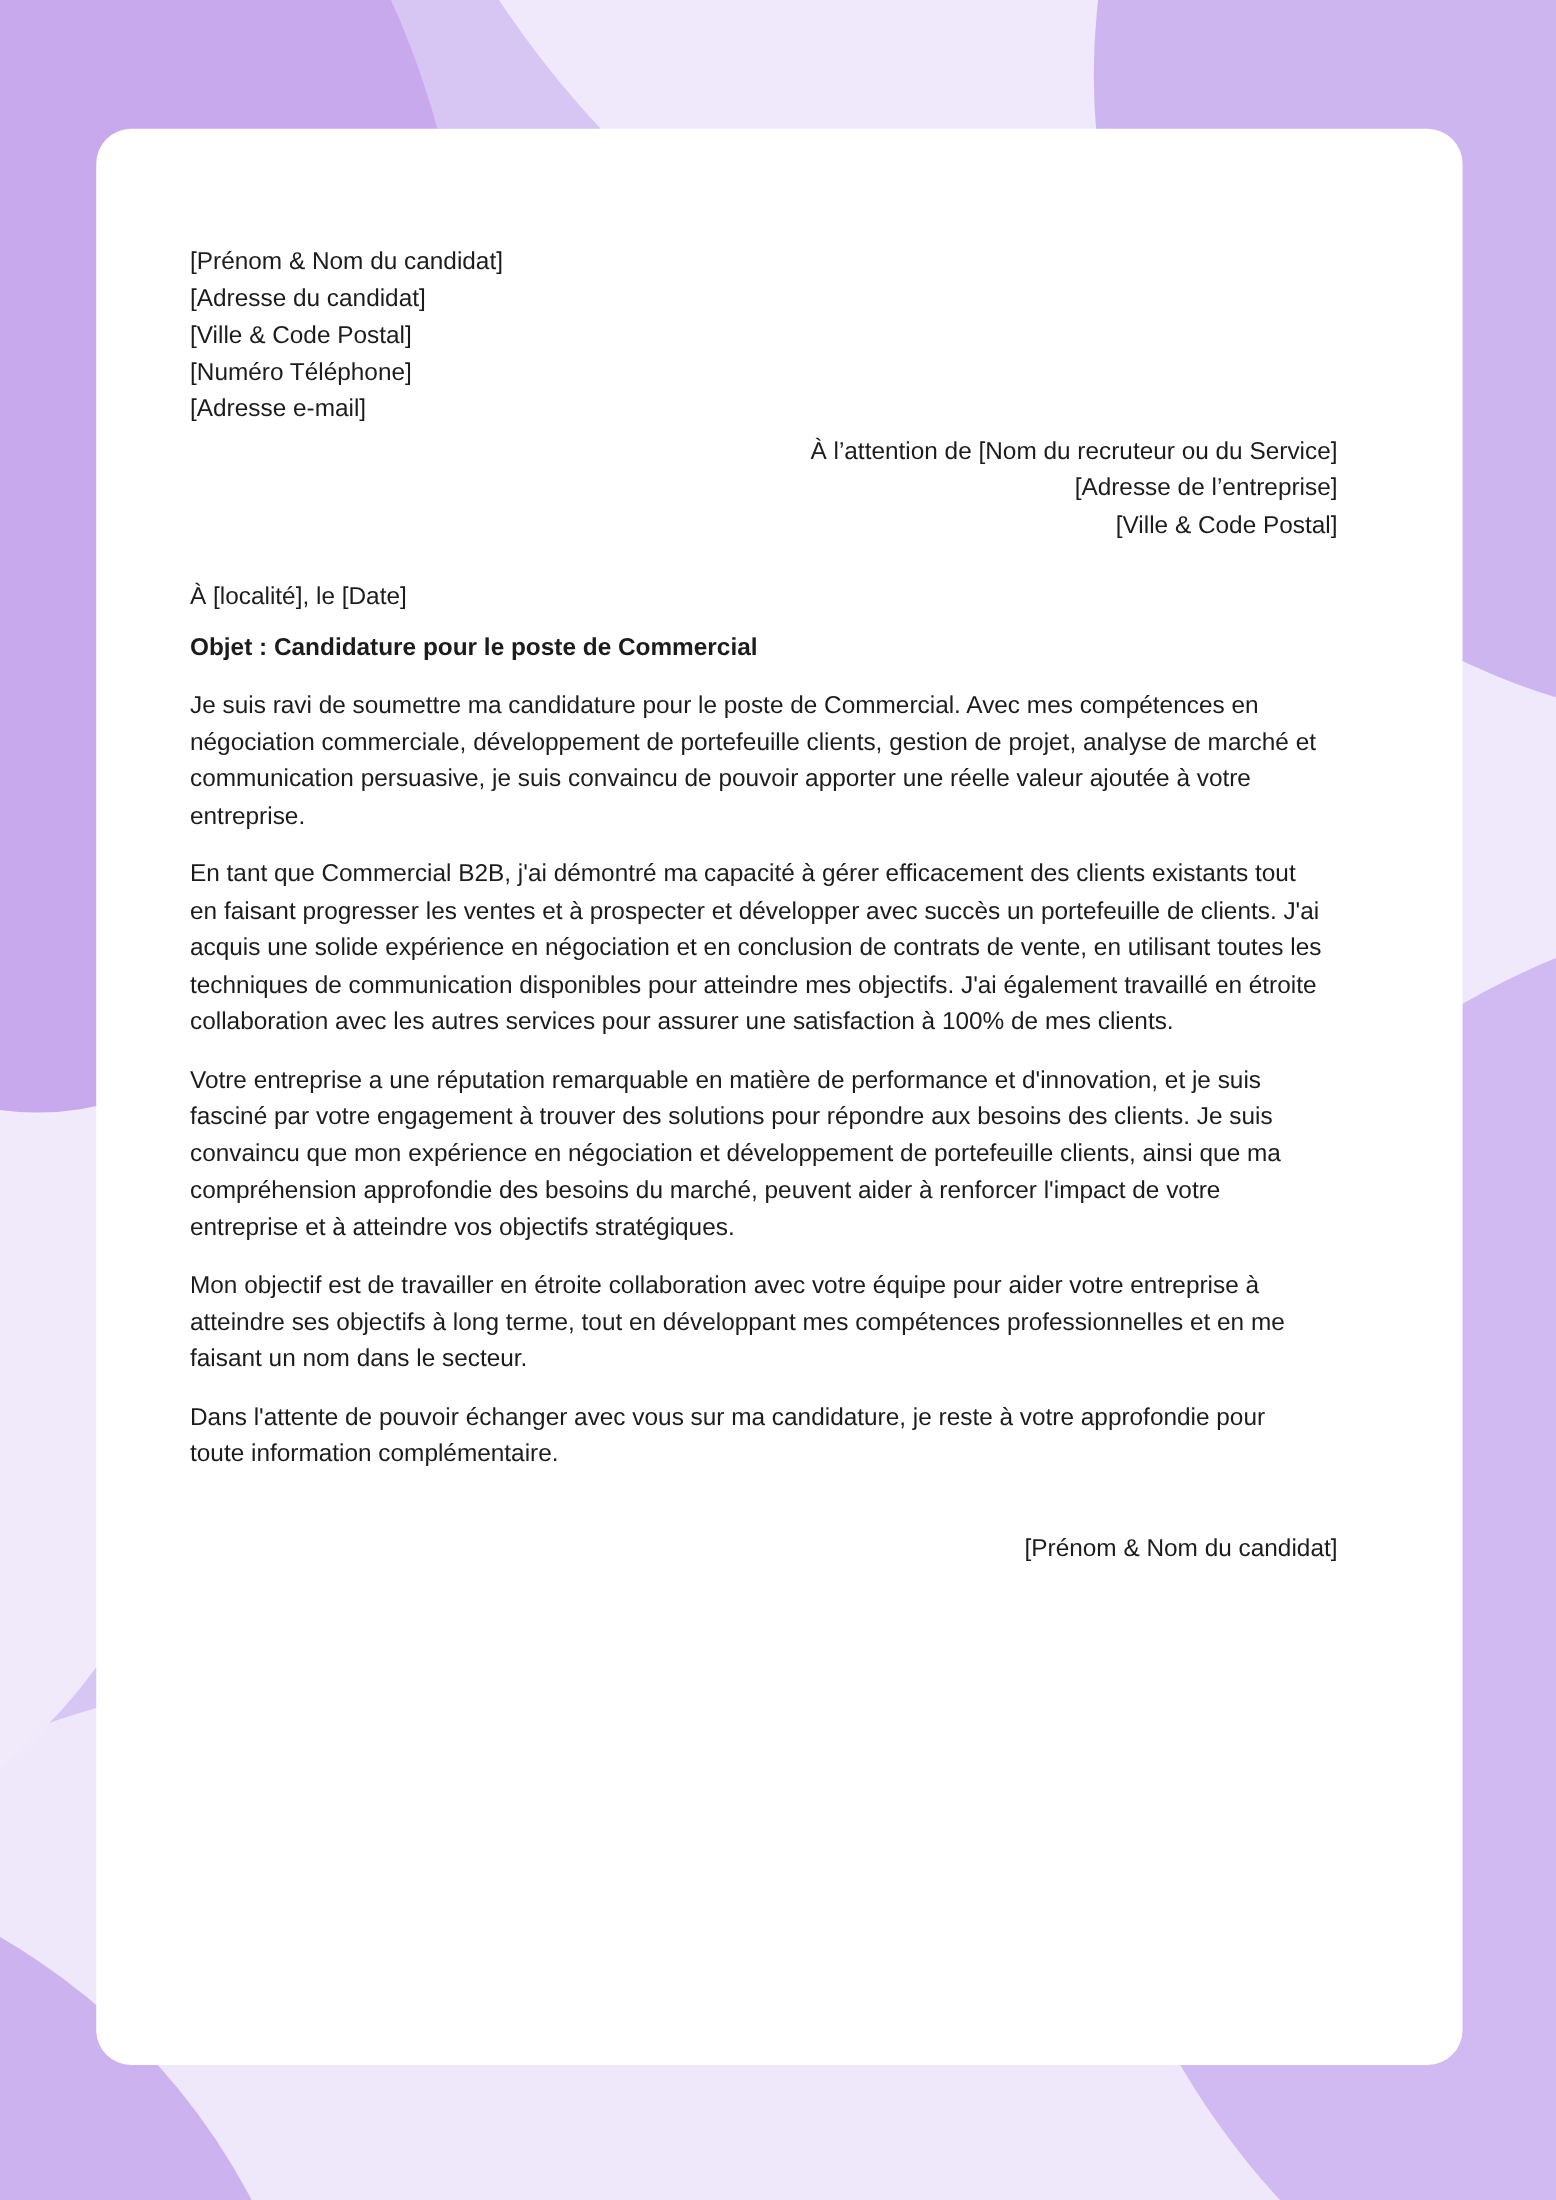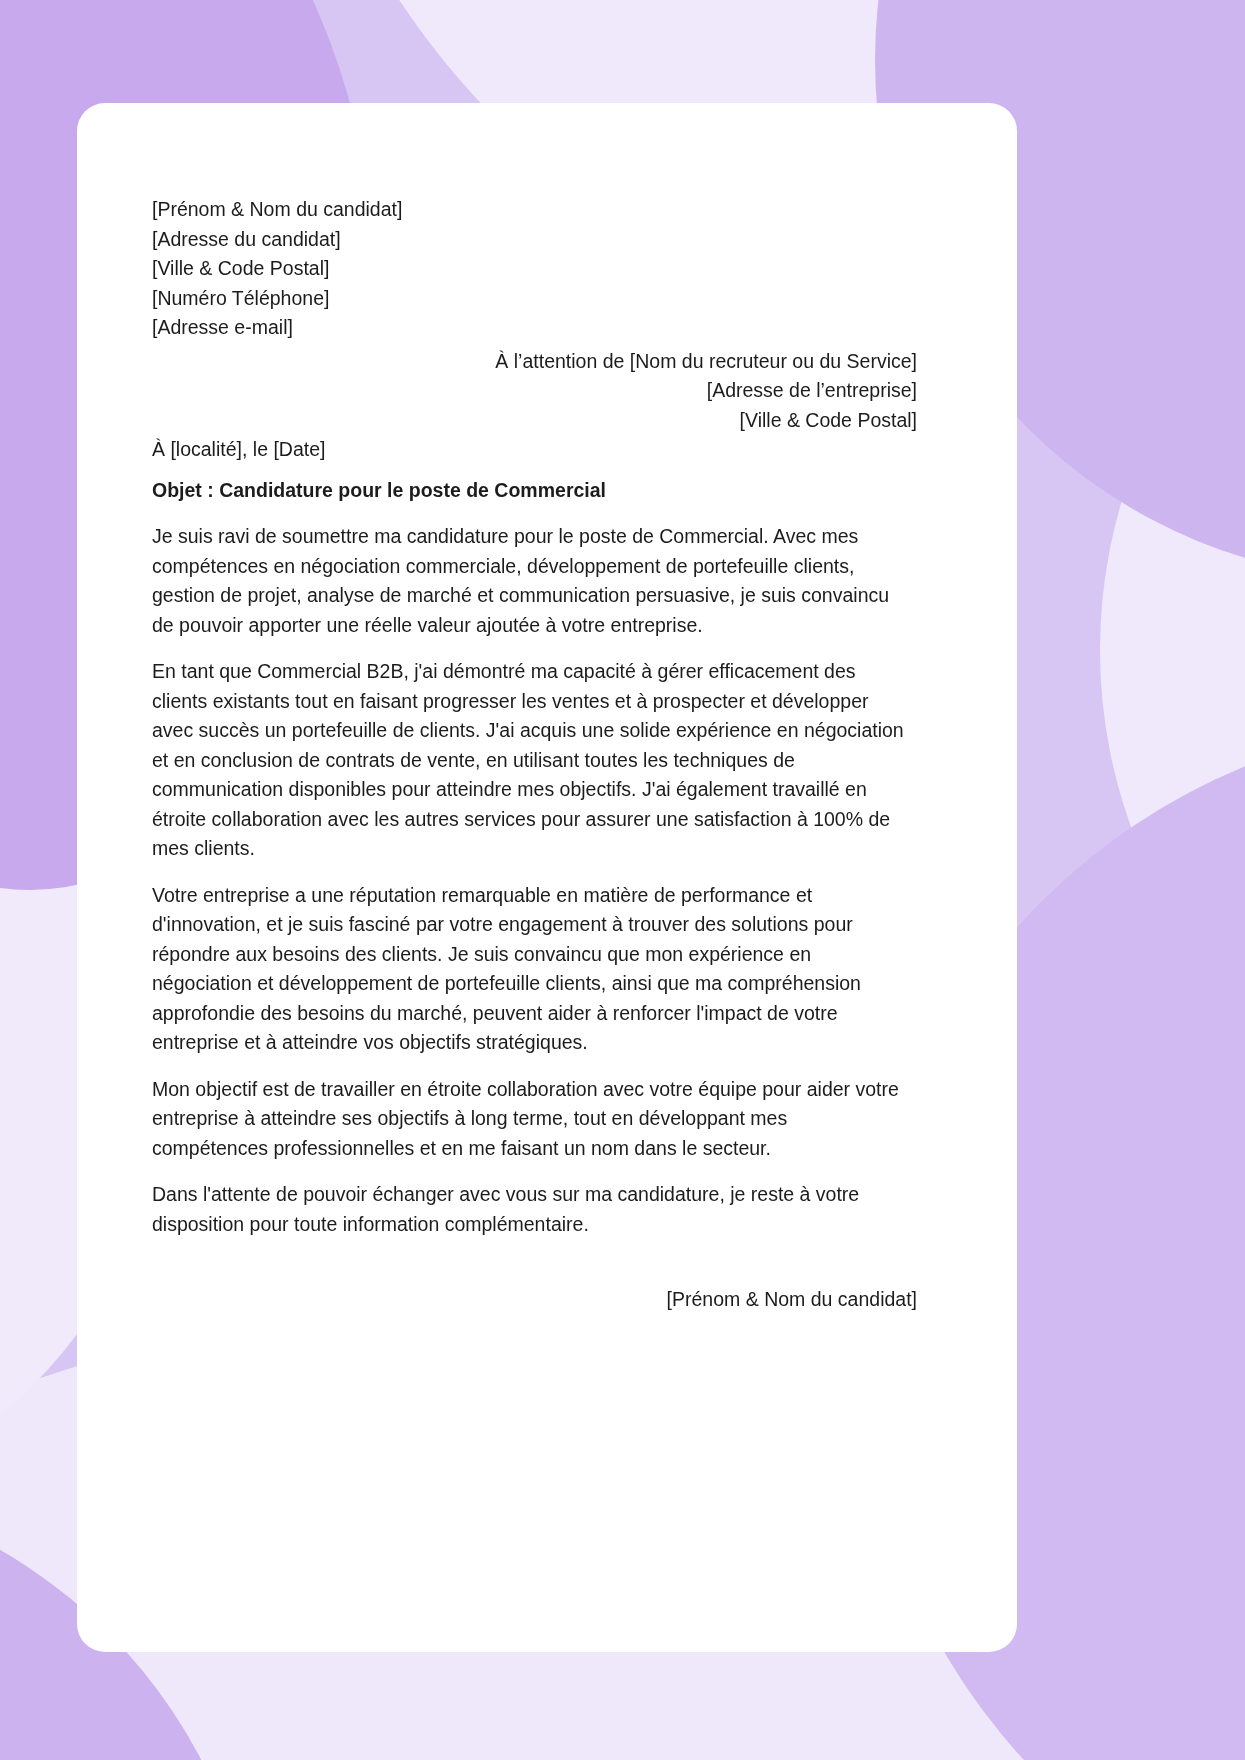--- a/index.html
+++ b/index.html
@@ -25,36 +25,36 @@
   .blob-bottom-light{ left: -570px; top: 1330px; width: 1800px; height: 1800px; background: #efe8fb; }
   .blob-left-light  { left: -700px; top: 650px;  width: 860px;  height: 860px;  background: #f1eafb; }
   .blob-right-mid   { left: 875px;  top: -460px; width: 1040px; height: 1040px; background: #cdb6f0; }
   .blob-bottom-right{ left: 860px;  top: 720px;  width: 1240px; height: 1240px; background: #d0baf1; }
   .blob-bottom-left { left: -780px; top: 1480px; width: 1040px; height: 1040px; background: #ccb3ef; }
 
   .card {
     position: absolute;
     left: 77px;
     top: 103px;
-    width: 940px;
+    width: 1093px;
     height: 1549px;
     background: #ffffff;
     border-radius: 28px;
     box-sizing: border-box;
     padding: 92px 100px 0 75px;
     color: #1c1c1c;
     font-size: 19.5px;
     line-height: 29.5px;
   }
   .sender-block div { white-space: nowrap; }
   .recipient-block {
     margin-top: 4px;
     text-align: right;
   }
-  .dateline { }
+  .dateline { margin-top: 28px; }
   .subject {
     font-weight: 700;
     margin-top: 11px;
   }
   .greeting { margin-top: 17px; }
   .body-par { margin: 17px 12px 0 0; }
   .signature {
     margin-top: 46px;
     text-align: right;
   }
@@ -90,18 +90,18 @@
 
     <div class="dateline">À [localité], le [Date]</div>
 
     <div class="subject">Objet : Candidature pour le poste de Commercial</div>
 
 
     <p class="body-par">Je suis ravi de soumettre ma candidature pour le poste de Commercial. Avec mes compétences en négociation commerciale, développement de portefeuille clients, gestion de projet, analyse de marché et communication persuasive, je suis convaincu de pouvoir apporter une réelle valeur ajoutée à votre entreprise.</p>
     <p class="body-par">En tant que Commercial B2B, j'ai démontré ma capacité à gérer efficacement des clients existants tout en faisant progresser les ventes et à prospecter et développer avec succès un portefeuille de clients. J'ai acquis une solide expérience en négociation et en conclusion de contrats de vente, en utilisant toutes les techniques de communication disponibles pour atteindre mes objectifs. J'ai également travaillé en étroite collaboration avec les autres services pour assurer une satisfaction à 100% de mes clients.</p>
     <p class="body-par">Votre entreprise a une réputation remarquable en matière de performance et d'innovation, et je suis fasciné par votre engagement à trouver des solutions pour répondre aux besoins des clients. Je suis convaincu que mon expérience en négociation et développement de portefeuille clients, ainsi que ma compréhension approfondie des besoins du marché, peuvent aider à renforcer l'impact de votre entreprise et à atteindre vos objectifs stratégiques.</p>
     <p class="body-par">Mon objectif est de travailler en étroite collaboration avec votre équipe pour aider votre entreprise à atteindre ses objectifs à long terme, tout en développant mes compétences professionnelles et en me faisant un nom dans le secteur.</p>
-    <p class="body-par">Dans l'attente de pouvoir échanger avec vous sur ma candidature, je reste à votre disposition pour toute information complémentaire.</p>
+    <p class="body-par">Dans l'attente de pouvoir échanger avec vous sur ma candidature, je reste à votre approfondie pour toute information complémentaire.</p>
 
     <div class="signature">[Prénom &amp; Nom du candidat]</div>
 
   </div>
 </div>
 
 </body></html>

